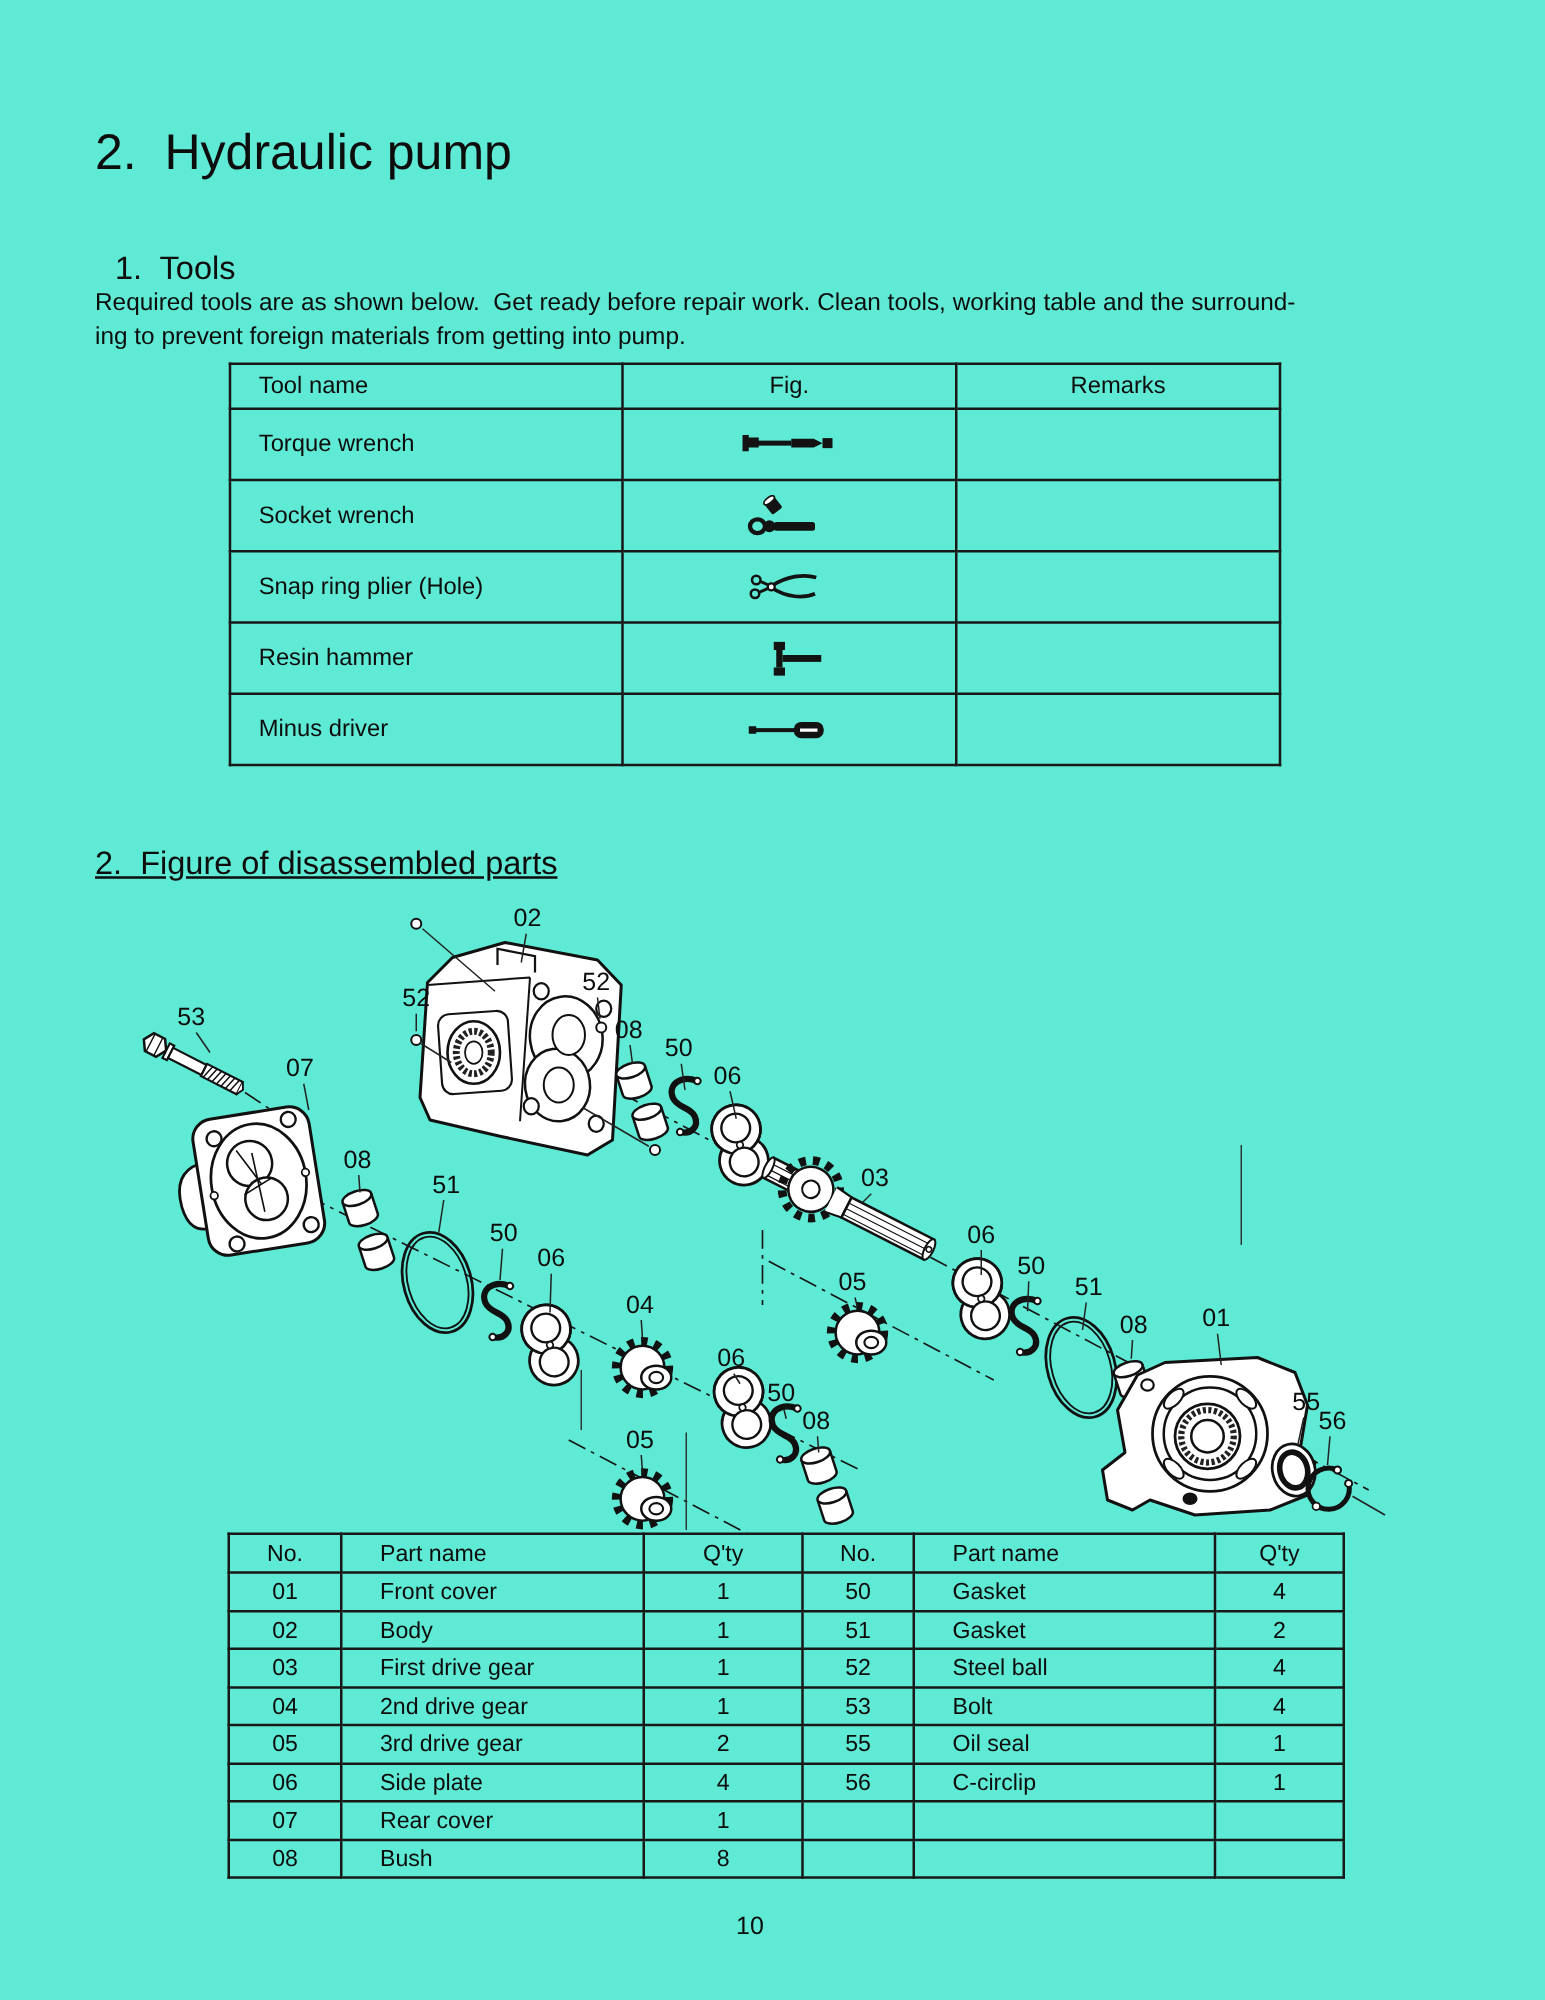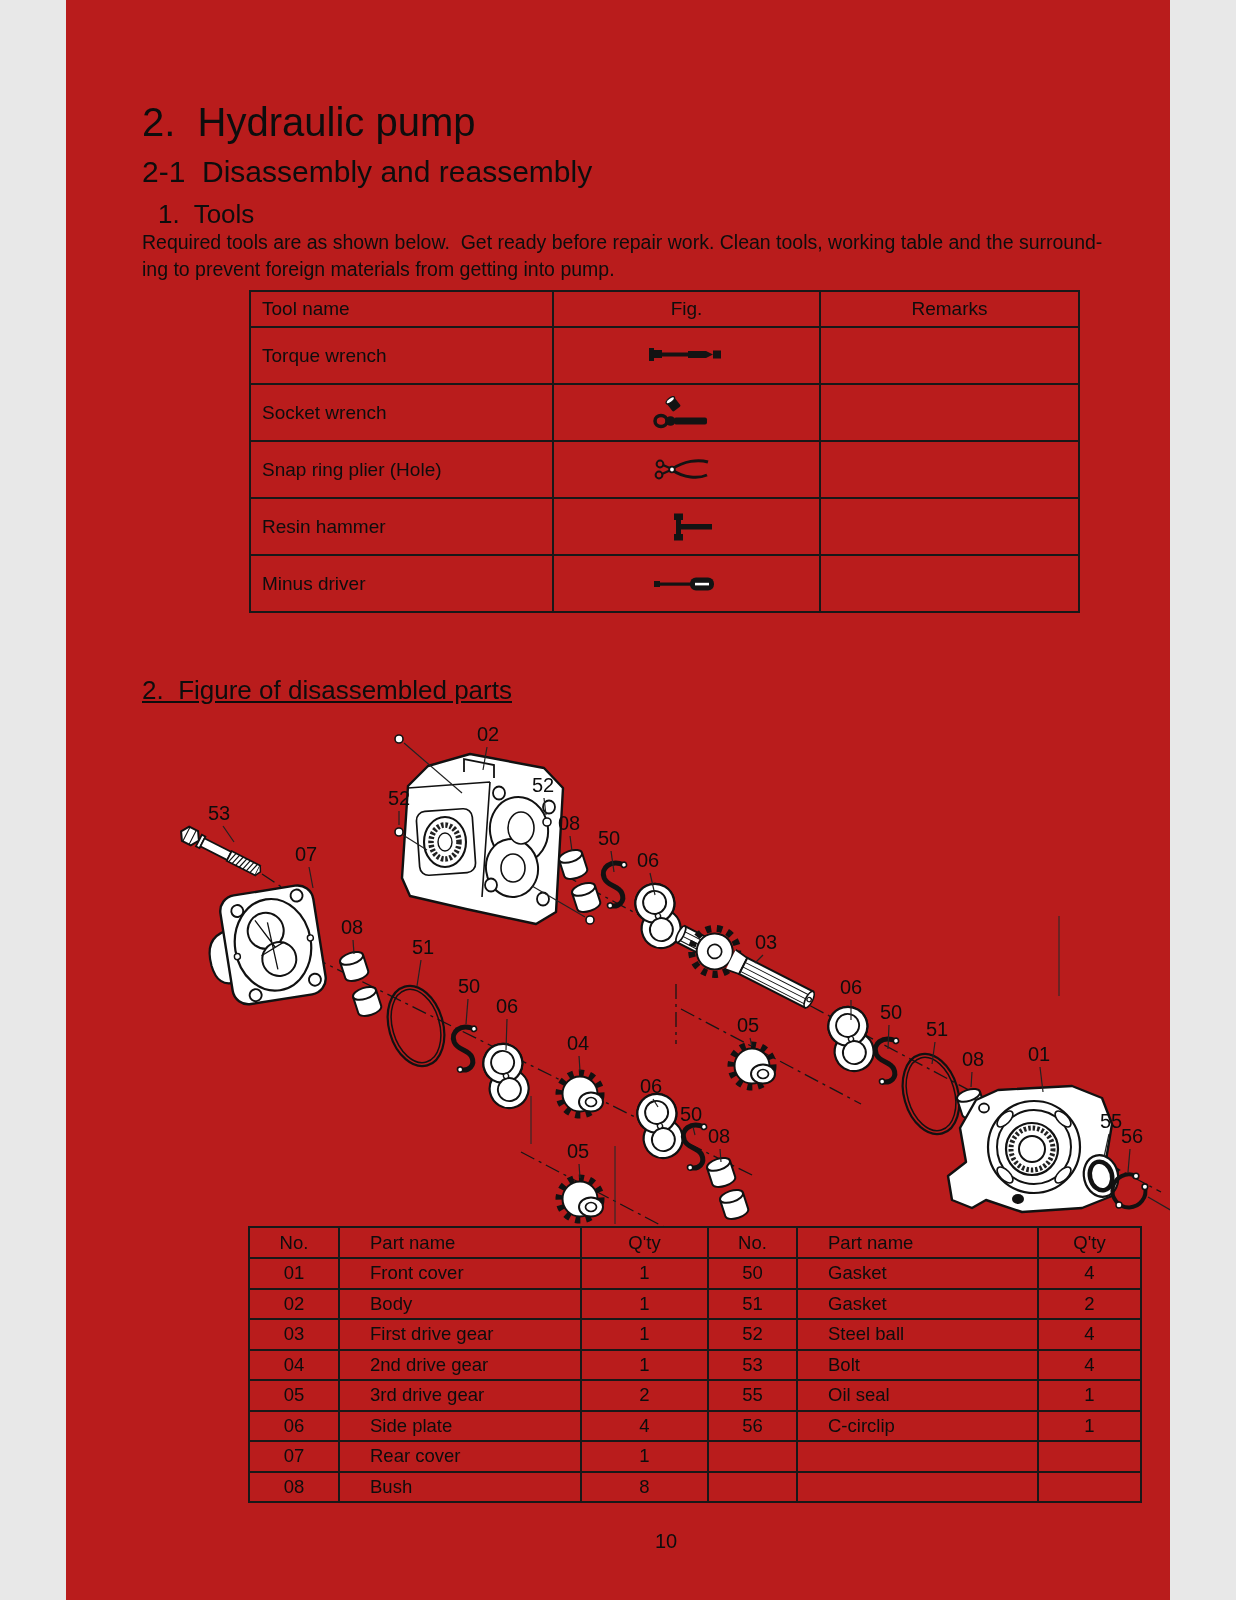--- a/index.html
+++ b/index.html
@@ -1,29 +1,29 @@
 <!DOCTYPE html>
 <html><head>
 <meta charset="utf-8">
 <style>
   html,body{margin:0;padding:0;background:#e8e8e8;}
-  .page{position:relative;width:1104px;height:1600px;background:#b91c1c;margin:0 auto;
+  .page{position:relative;width:1236px;height:1600px;background:#5eead4;margin:0 auto;
         font-family:"Liberation Sans",sans-serif;color:#0d0d0d;overflow:hidden;}
   .hd{position:absolute;white-space:pre;font-weight:normal;margin:0;color:#0d0d0d;}
   #title{left:76px;top:100px;font-size:40px;}
   #subtitle{left:76px;top:155px;font-size:30px;}
   #tools-head{left:92px;top:199px;font-size:26px;}
   #intro{position:absolute;left:76px;top:229px;font-size:19.5px;line-height:26.5px;white-space:pre;}
   #figure-head{left:76px;top:675px;font-size:26px;text-decoration:underline;}
   table{border-collapse:collapse;position:absolute;table-layout:fixed;}
   td,th{border:2px solid #181818;font-weight:normal;overflow:hidden;}
   #tools-table{left:183px;top:290px;width:807px;font-size:19px;}
   #tools-table th{height:32px;font-size:19px;}
   #tools-table td{height:53px;}
-  #tools-table .c-name{width:289px;text-align:left;padding-left:11px;}
+  #tools-table .c-name{width:289px;text-align:left;padding-left:22px;}
   #tools-table .c-fig{width:263px;text-align:center;}
   #tools-table .c-rem{width:255px;text-align:center;}
   .tool-ico{width:86px;height:34px;vertical-align:middle;}
   #parts-table{left:182px;top:1226px;width:810px;font-size:18.5px;}
   #parts-table th{height:27px;}
   #parts-table td{height:26.5px;}
   #parts-table .c-no{text-align:center;}
   #parts-table .c-pn{text-align:left;padding-left:30px;}
   #parts-table .c-qty{text-align:center;}
   #diagram{position:absolute;left:0;top:694px;}
@@ -36,21 +36,20 @@
   #footer-box{position:absolute;left:0;top:1532px;width:152px;height:68px;background:#000;
               display:flex;align-items:center;justify-content:center;}
   #footer-box span{color:#fff;font-size:38px;font-weight:bold;letter-spacing:1px;}
 </style>
 </head>
 <body>
 
 <div class="page">
 
   <h1 class="hd" id="title">2.  Hydraulic pump</h1>
-  <h2 class="hd" id="subtitle">2-1  Disassembly and reassembly</h2>
   <h3 class="hd" id="tools-head">1.  Tools</h3>
 
   <div id="intro"><div>Required tools are as shown below.  Get ready before repair work. Clean tools, working table and the surround-</div><div>ing to prevent foreign materials from getting into pump.</div></div>
 
   <table id="tools-table">
     <thead>
         <tr id="tools-head-row">
           <th class="c-name">Tool name</th>
           <th class="c-fig">Fig.</th>
           <th class="c-rem">Remarks</th>

